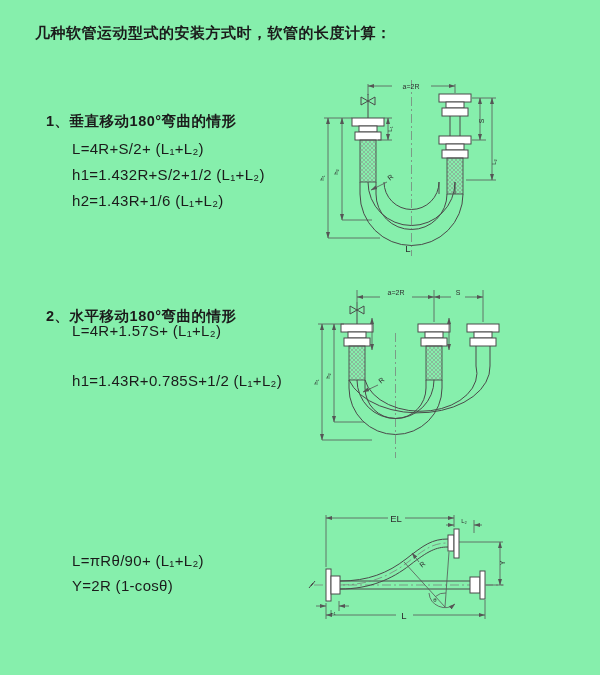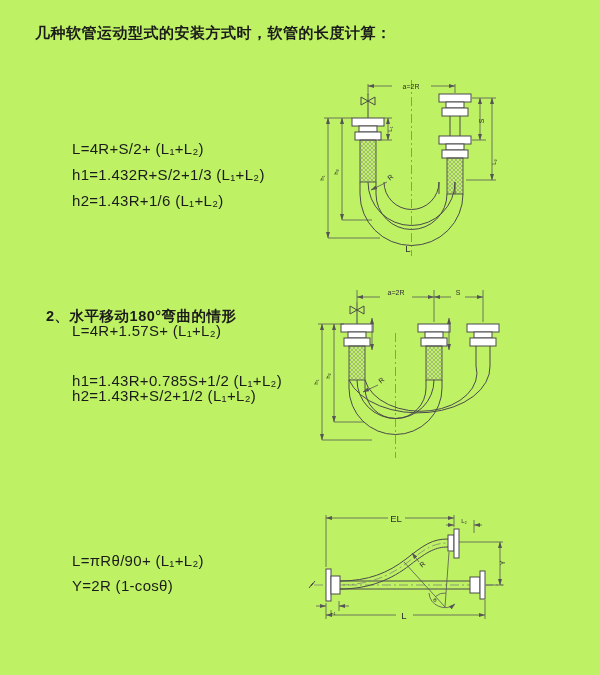--- a/index.html
+++ b/index.html
@@ -1,16 +1,16 @@
 <!DOCTYPE html>
 <html><head>
 <meta charset="utf-8">
 <style>
   html,body{margin:0;padding:0;background:#fff;}
-  .page{position:relative;width:600px;height:675px;background:#bef264;overflow:hidden;
+  .page{position:relative;width:600px;height:675px;background:#86efac;overflow:hidden;
         font-family:"Liberation Sans","DejaVu Sans",sans-serif;color:#1b1b1b;}
   .title{position:absolute;left:35px;top:24px;font-size:15px;font-weight:700;letter-spacing:.5px;white-space:nowrap;}
   .sec-h{position:absolute;font-size:14.5px;font-weight:600;letter-spacing:.5px;white-space:nowrap;}
   .formula{position:absolute;font-size:15px;font-weight:500;letter-spacing:.3px;white-space:nowrap;}
   svg{position:absolute;overflow:visible;}
   svg text{fill:#2e2e2e;font-size:7px;font-family:"Liberation Sans","DejaVu Sans",sans-serif;}
   svg text.big{font-size:9.5px;}
   svg text.sm{font-size:6px;}
   .ln{stroke:#4a4a4a;fill:none;stroke-width:1;}
   .fl{stroke:#4a4a4a;fill:#ffffff;stroke-width:1;}
@@ -19,28 +19,28 @@
   .cl{stroke:#777;fill:none;stroke-width:.7;stroke-dasharray:9 3 2 3;}
   .mk{fill:#555;}
 </style>
 </head>
 <body>
 
 <div class="page">
 
   <div class="title">几种软管运动型式的安装方式时，软管的长度计算：</div>
 
+  <div class="sec-h" style="left:46px;top:112px">1、垂直移动180°弯曲的情形</div>
   <div class="formula" style="left:72px;top:140px">L=4R+S/2+ (L₁+L₂)</div>
-  <div class="formula" style="left:72px;top:166px">h1=1.432R+S/2+1/3 (L₁+L₂)</div>
+  <div class="formula" style="left:72px;top:166px">h1=1.432R+S/2+1/2 (L₁+L₂)</div>
   <div class="formula" style="left:72px;top:192px">h2=1.43R+1/6 (L₁+L₂)</div>
 
   <div class="sec-h" style="left:46px;top:307px">2、水平移动180°弯曲的情形</div>
   <div class="formula" style="left:72px;top:322px">L=4R+1.57S+ (L₁+L₂)</div>
   <div class="formula" style="left:72px;top:372px">h1=1.43R+0.785S+1/2 (L₁+L₂)</div>
-  <div class="formula" style="left:72px;top:387px">h2=1.43R+S/2+1/2 (L₁+L₂)</div>
 
   <div class="formula" style="left:72px;top:552px">L=πRθ/90+ (L₁+L₂)</div>
   <div class="formula" style="left:72px;top:577px">Y=2R (1-cosθ)</div>
 
   <svg style="left:300px;top:72px" width="290" height="190" viewBox="0 0 290 190">
     <defs>
       <marker id="ar1" viewBox="0 0 10 10" refX="9.5" refY="5" markerWidth="8" markerHeight="8" orient="auto-start-reverse">
         <path d="M0,1.8 L10,5 L0,8.2 Z" class="mk"></path>
       </marker>
       <pattern id="br1" patternUnits="userSpaceOnUse" width="4" height="4">

